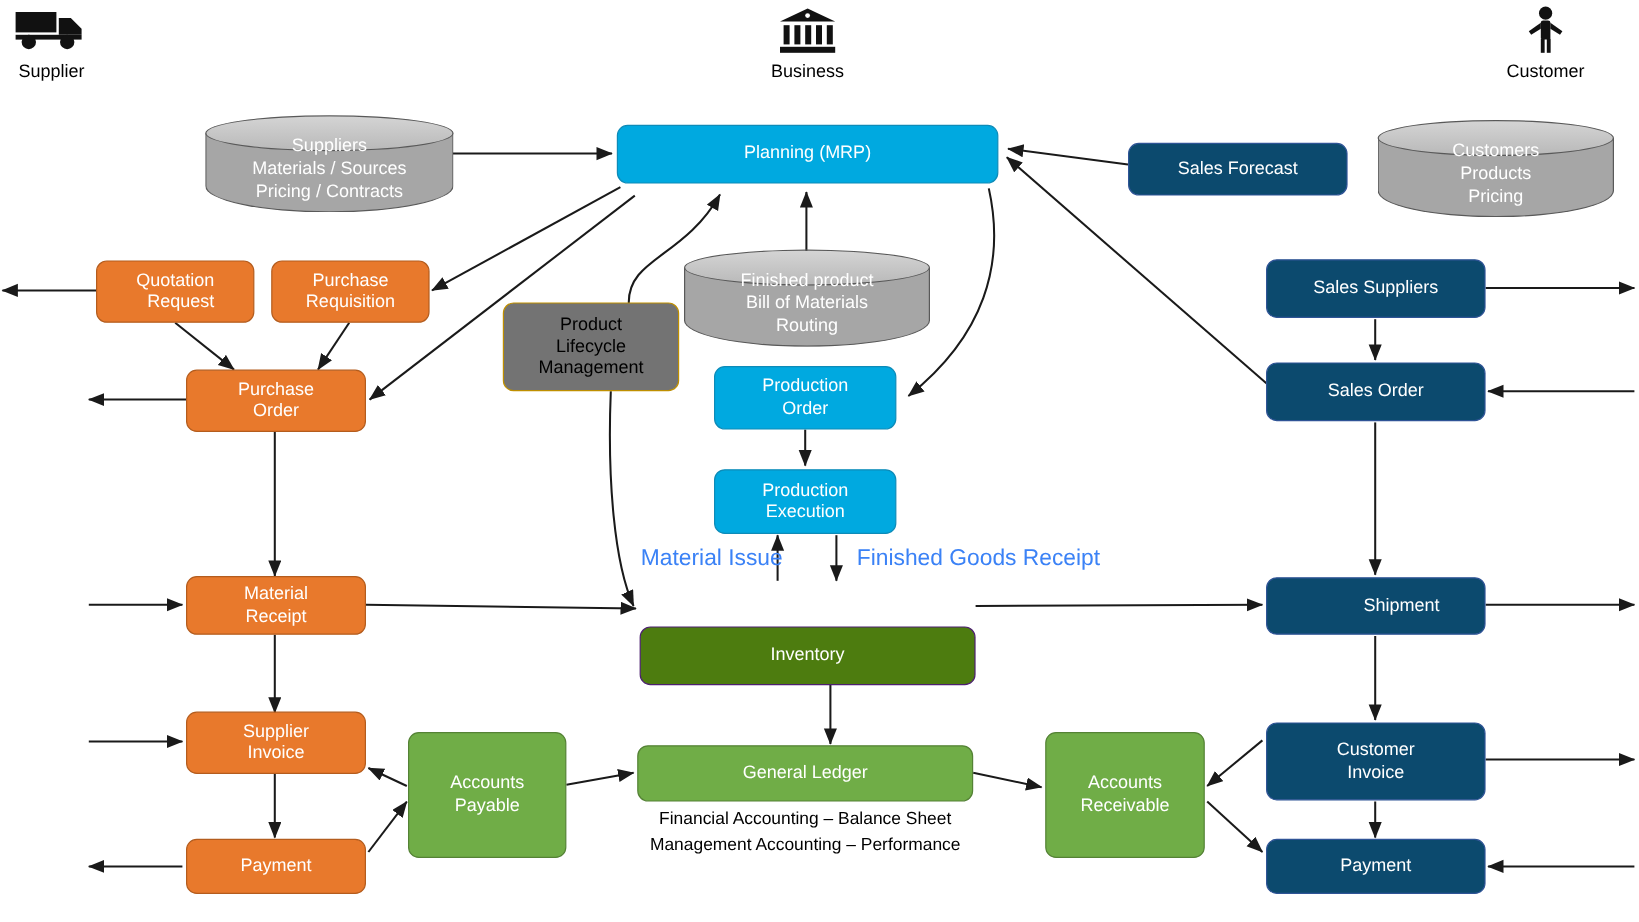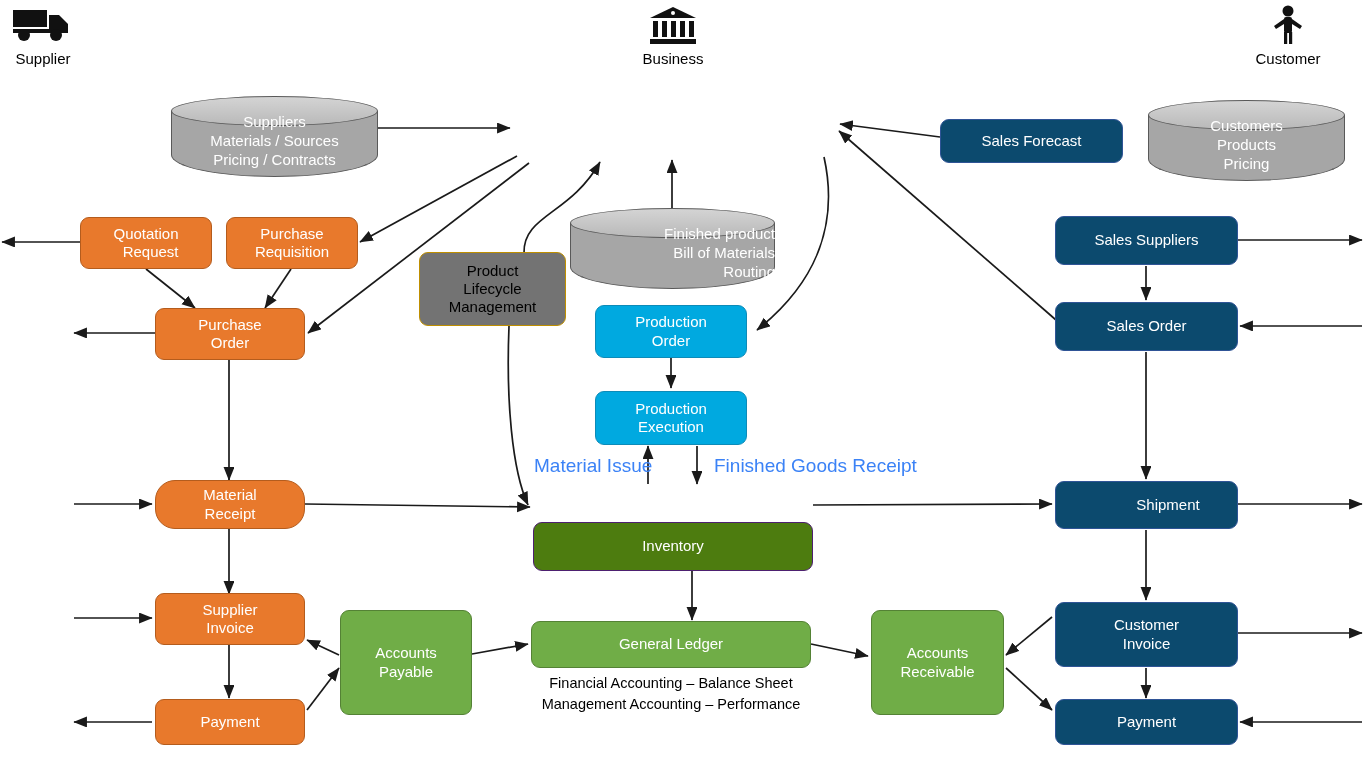--- a/index.html
+++ b/index.html
@@ -253,33 +253,36 @@
     <div class="cyl-body" style="top:15px; height:66px;"></div>
     <div class="cyl-top"></div>
     <div class="cyl-label" style="top:16px;">Suppliers
 Materials / Sources
 Pricing / Contracts</div>
   </div>
 
   <div class="cyl" style="left:570px; top:208px; width:205px; height:81px;">
     <div class="cyl-body" style="top:15px; height:66px;"></div>
     <div class="cyl-top"></div>
-    <div class="cyl-label" style="top:16px;text-align:right;">Finished product
+    <div class="cyl-label" style="top:16px;">Finished product
 Bill of Materials
 Routing</div>
   </div>
 
   <div class="cyl" style="left:1148px; top:100px; width:197px; height:81px;">
     <div class="cyl-body" style="top:15px; height:66px;"></div>
     <div class="cyl-top"></div>
     <div class="cyl-label" style="top:16px;">Customers
 Products
 Pricing</div>
   </div>
 
+  <div class="node cyan" style="left:514px; top:104px; width:318px; height:49px;">
+    <span>Planning (MRP)</span>
+  </div>
 
   <div class="node blue" style="left:940px; top:119px; width:183px; height:44px;">
     <span>Sales Forecast</span>
   </div>
 
   <div class="node orange" style="left:80px; top:217px; width:132px; height:52px;text-align:right;">
     <span>Quotation
 Request</span>
   </div>
 
@@ -306,21 +309,21 @@
 
   <div class="node cyan" style="left:595px; top:391px; width:152px; height:54px;">
     <span>Production
 Execution</span>
   </div>
 
   <div class="node purple" style="left:533px; top:482px; width:280px; height:49px;">
     <span>Inventory</span>
   </div>
 
-  <div class="node orange" style="left:155px; top:480px; width:150px; height:49px;border-radius:20px;">
+  <div class="node orange" style="left:155px; top:480px; width:150px; height:49px;">
     <span>Material
 Receipt</span>
   </div>
 
   <div class="node orange" style="left:155px; top:593px; width:150px; height:52px;">
     <span>Supplier
 Invoice</span>
   </div>
 
   <div class="node orange" style="left:155px; top:699px; width:150px; height:46px;">

